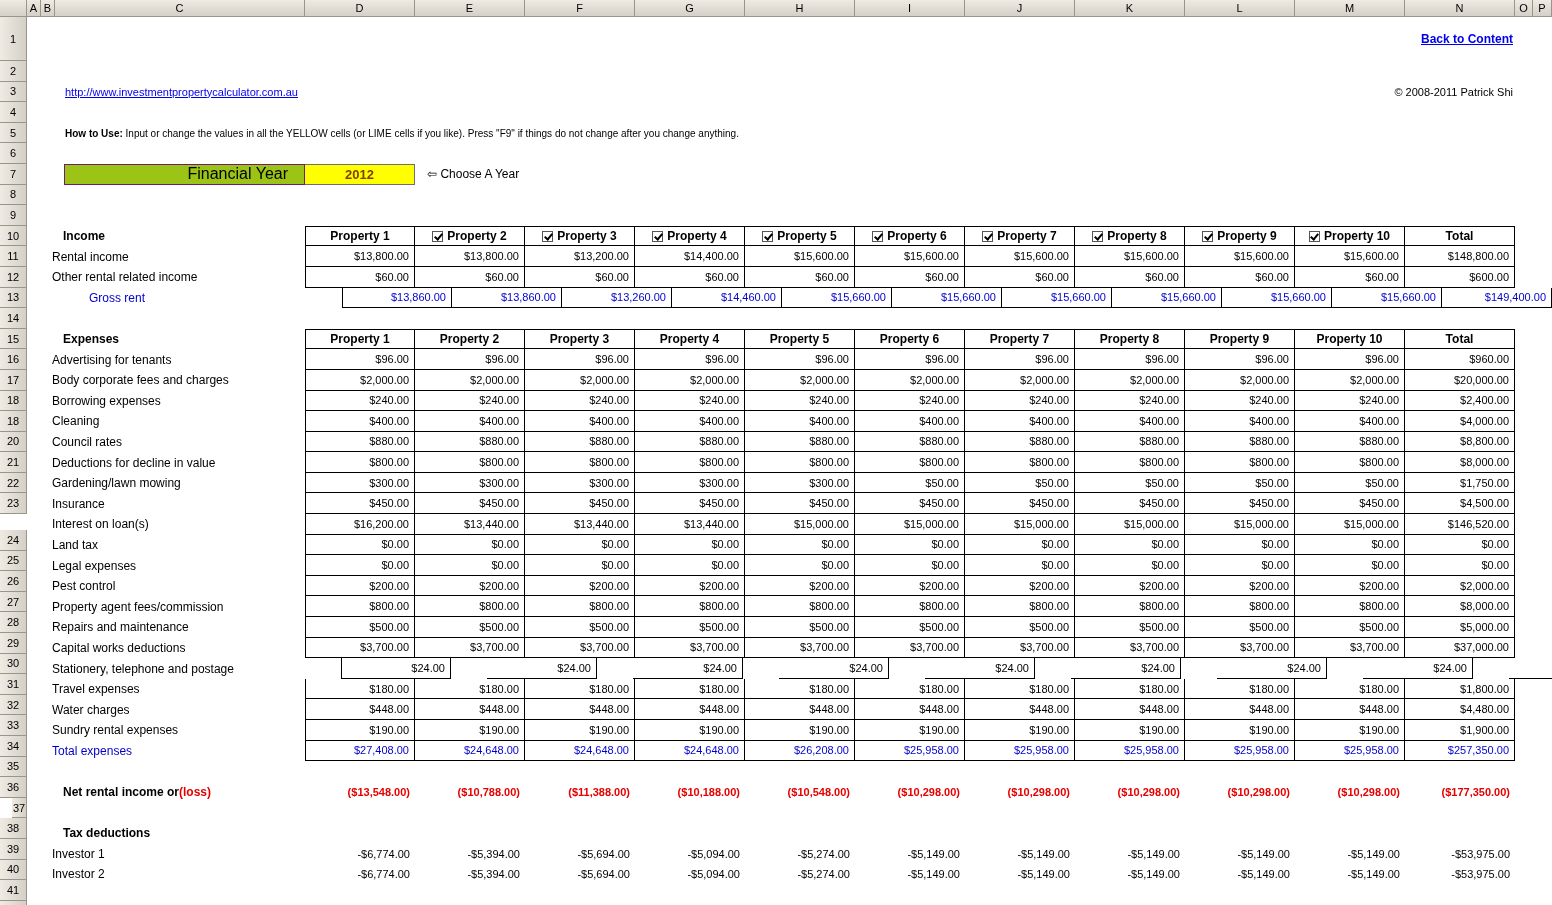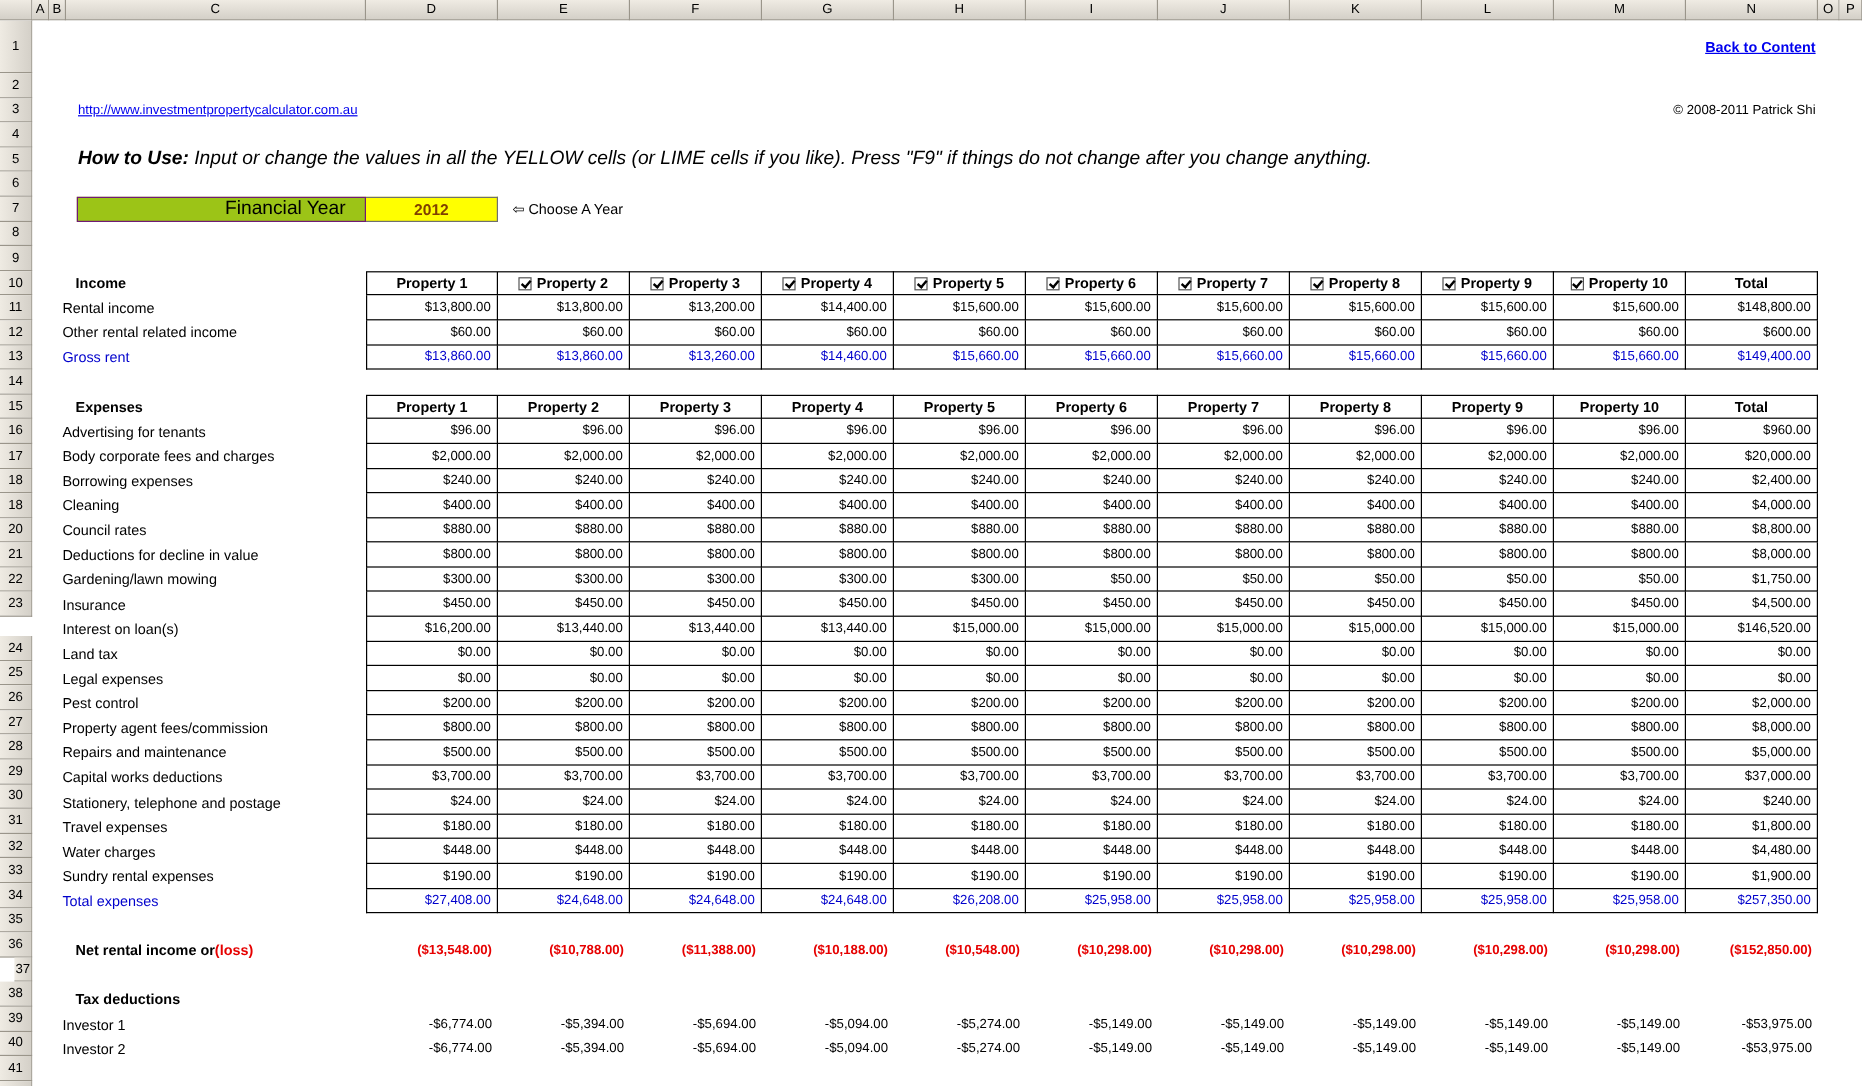--- a/index.html
+++ b/index.html
@@ -46,21 +46,21 @@
   .row.plain .vcell{border:none;}
   .tblue{color:#0000cc;}
   .vred{color:#e60000;font-weight:700;}
   
   .posL{position:absolute;left:38px;top:50%;transform:translateY(-50%);white-space:nowrap;}
   .posR{position:absolute;right:39px;top:50%;transform:translateY(-50%);white-space:nowrap;}
   .title{font-size:21px;font-weight:700;}
   a.backlink{color:#0000ee;font-size:12px;font-weight:700;text-decoration:underline;cursor:pointer;}
   a.urllink{color:#0000ee;font-size:11px;text-decoration:underline;cursor:pointer;}
   .copyright{font-size:11px;}
-  .howto{font-size:16px;font-style:italic;}
+  .howto{font-size:10px;}
   .howto b{font-weight:700;}
   
   .fy-green{
     box-sizing:border-box;margin-left:37px;flex:0 0 241px;
     background:#9cc417;border:1px solid #701a75;
     display:flex;align-items:center;justify-content:flex-end;
     padding-right:16px;font-size:16px;
   }
   .fy-yellow{
     box-sizing:border-box;flex:0 0 110px;background:#ffff00;border:1px solid #6f6f6f;border-left:none;
@@ -240,21 +240,21 @@
         <div class="vcell">$60.00</div>
         <div class="vcell">$60.00</div>
         <div class="vcell">$60.00</div>
         <div class="vcell">$60.00</div>
         <div class="vcell">$60.00</div>
         <div class="vcell">$60.00</div>
         <div class="vcell">$60.00</div>
         <div class="vcell">$60.00</div>
         <div class="vcell">$600.00</div>
       </div>
-      <div class="row" style="height: 20.6px;">
+      <div class="row" style="height: 20.6px; justify-content: flex-end;">
         <div class="labelcell indent labelblue">
           <span>Gross rent</span>
         </div>
         <div class="vcell first tblue">$13,860.00</div>
         <div class="vcell tblue">$13,860.00</div>
         <div class="vcell tblue">$13,260.00</div>
         <div class="vcell tblue">$14,460.00</div>
         <div class="vcell tblue">$15,660.00</div>
         <div class="vcell tblue">$15,660.00</div>
         <div class="vcell tblue">$15,660.00</div>
@@ -535,21 +535,21 @@
         <div class="vcell">$3,700.00</div>
         <div class="vcell">$3,700.00</div>
         <div class="vcell">$3,700.00</div>
         <div class="vcell">$3,700.00</div>
         <div class="vcell">$3,700.00</div>
         <div class="vcell">$3,700.00</div>
         <div class="vcell">$3,700.00</div>
         <div class="vcell">$3,700.00</div>
         <div class="vcell">$37,000.00</div>
       </div>
-      <div class="row" style="height: 20.6px;">
+      <div class="row" style="height: 20.6px; gap: 36px;">
         <div class="labelcell indent">
           <span>Stationery, telephone and postage</span>
         </div>
         <div class="vcell first">$24.00</div>
         <div class="vcell">$24.00</div>
         <div class="vcell">$24.00</div>
         <div class="vcell">$24.00</div>
         <div class="vcell">$24.00</div>
         <div class="vcell">$24.00</div>
         <div class="vcell">$24.00</div>
@@ -631,21 +631,21 @@
         <div class="vcell first vred">($13,548.00)</div>
         <div class="vcell vred">($10,788.00)</div>
         <div class="vcell vred">($11,388.00)</div>
         <div class="vcell vred">($10,188.00)</div>
         <div class="vcell vred">($10,548.00)</div>
         <div class="vcell vred">($10,298.00)</div>
         <div class="vcell vred">($10,298.00)</div>
         <div class="vcell vred">($10,298.00)</div>
         <div class="vcell vred">($10,298.00)</div>
         <div class="vcell vred">($10,298.00)</div>
-        <div class="vcell vred">($152,850.00)</div>
+        <div class="vcell vred">($177,350.00)</div>
       </div>
       <div class="row" style="height: 20.6px;"></div>
       <div class="row plain" style="height: 20.6px;">
         <div class="labelcell section">
           <span>Tax deductions</span>
         </div>
       </div>
       <div class="row plain" style="height: 20.6px;">
         <div class="labelcell indent">
           <span>Investor 1</span>

